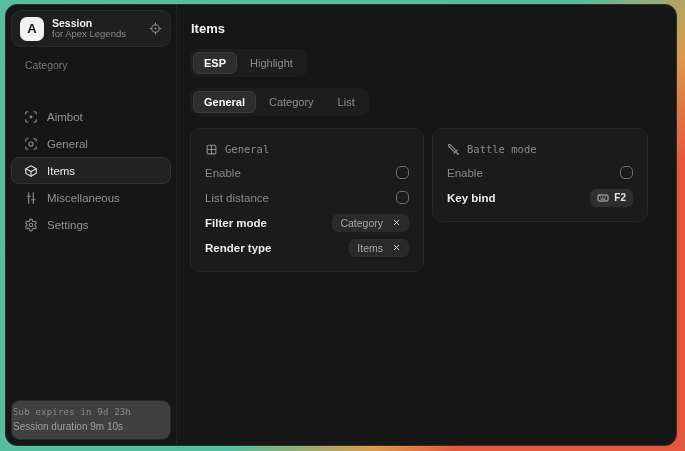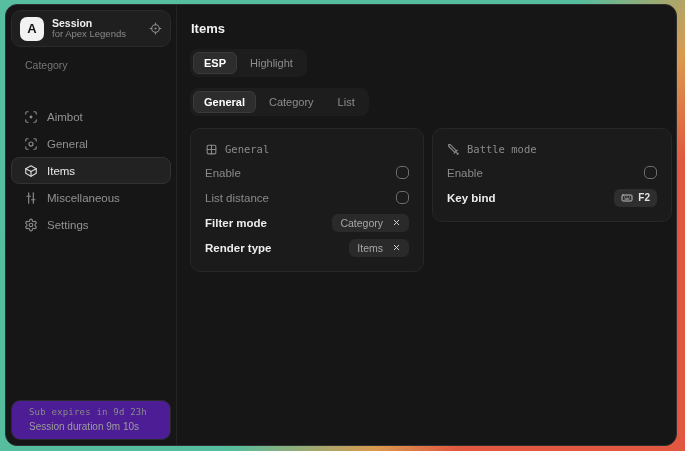--- a/index.html
+++ b/index.html
@@ -41,22 +41,22 @@
     display:flex; align-items:center; gap:9px; height:27px;
     padding:0 12px; border-radius:8px; border:1px solid transparent;
     color:#929292; font-size:11.5px; cursor:pointer;
   }
   .nav-item .nicon { display:flex; align-items:center; color:#8a8a8a; }
   .nav-item.active { background:#222222; border-color:#323232; color:#e9e9e9; }
   .nav-item.active .nicon { color:#d8d8d8; }
 
   .side-footer {
     margin-top:auto;
-    border:1px solid #2a2a2a; border-radius:9px; background:#4c1d95;
-    padding:5px 17px; line-height:1.45;
+    border:1px solid #2a2a2a; border-radius:9px; background:#404040;
+    padding:5px 1px; line-height:1.45;
   }
   .mono-line { font-family:"DejaVu Sans Mono", monospace; font-size:9px; color:#8a8a8a; letter-spacing:.2px; }
   .sess-line { font-size:10px; color:#9d9d9d; }
 
   
   .main { flex:1; padding:10px 13px; display:flex; flex-direction:column; }
   .page-title { color:#f2f2f2; font-size:13px; font-weight:bold; margin:6px 0 0 1px; }
 
   .tab-group {
     display:inline-flex; align-self:flex-start; align-items:center;
@@ -69,21 +69,21 @@
     border:1px solid transparent; cursor:pointer; white-space:nowrap;
   }
   .tab.active { background:#2d2d2d; border-color:#3a3a3a; color:#ffffff; font-weight:bold; }
 
   .panels { display:flex; gap:8px; margin-top:12px; align-items:flex-start; }
   .panel {
     background:#1b1b1b; border:1px solid #272727; border-radius:10px;
     padding:9px 14px 11px;
   }
   .panel.general { width:234px; }
-  .panel.battle { width:240px; }
+  .panel.battle { width:216px; }
   .panel-header {
     display:flex; align-items:center; gap:7px; color:#8a8a8a;
     font-family:"DejaVu Sans Mono", monospace; font-size:10.5px;
     height:22px;
   }
   .prow { display:flex; align-items:center; justify-content:space-between; height:25px; }
   .plabel { font-size:11.5px; color:#8a8a8a; }
   .plabel.strong { color:#ededed; font-weight:bold; }
 
   .checkbox {

